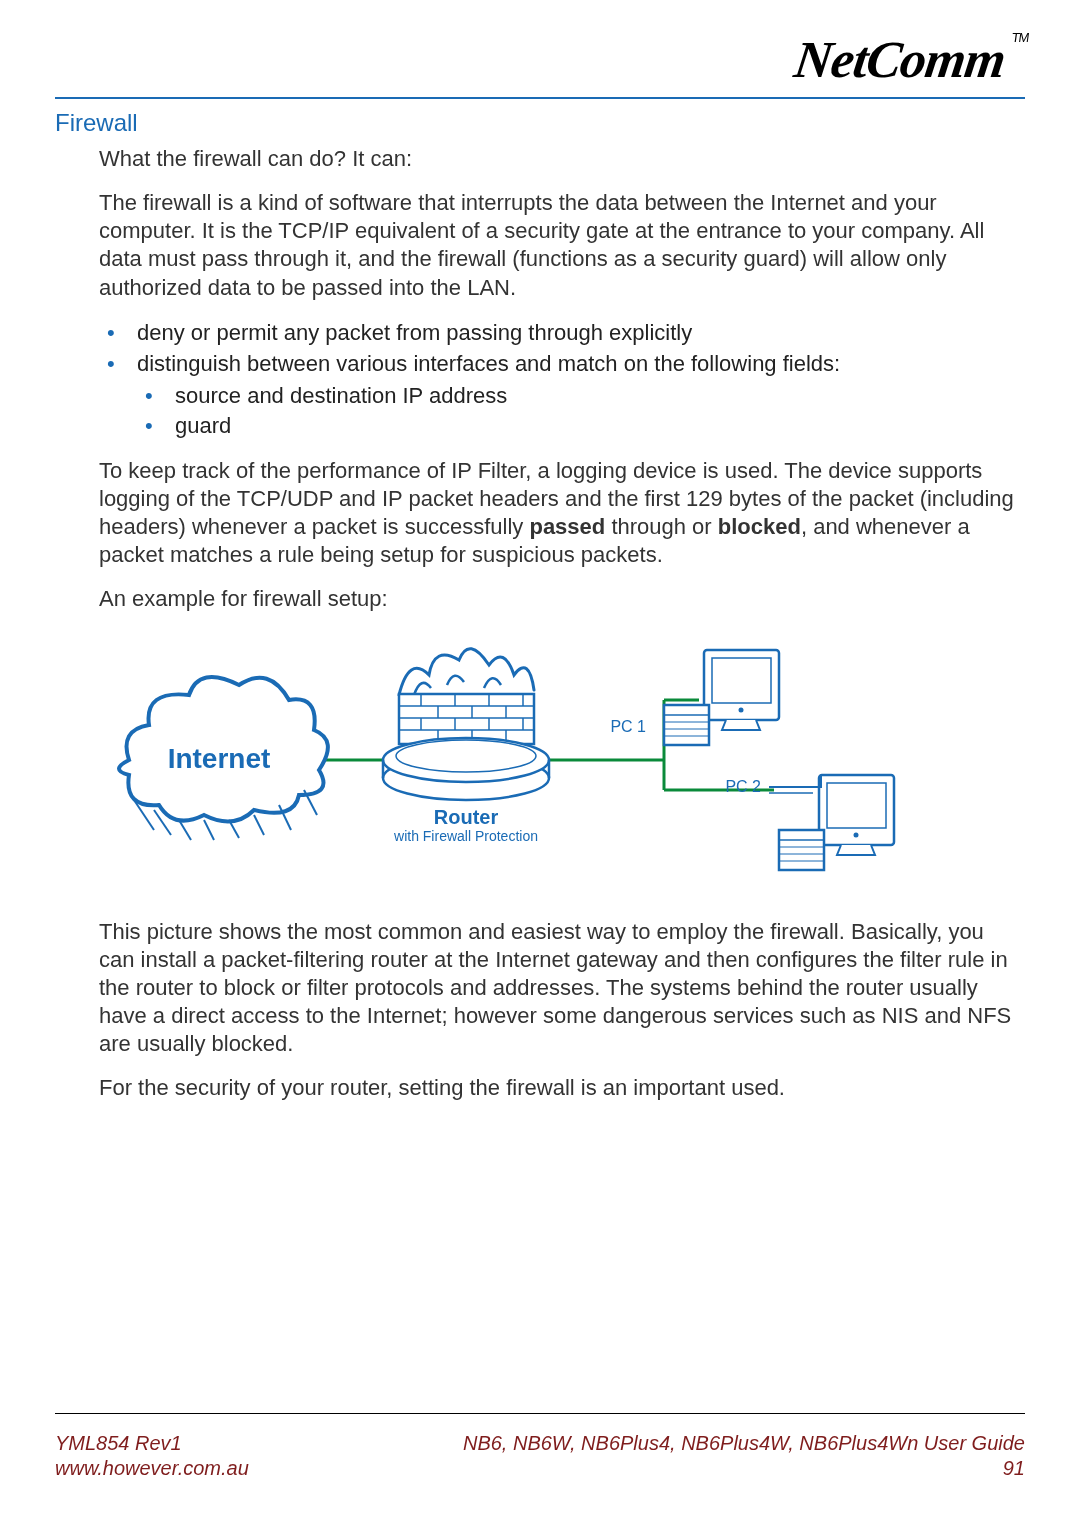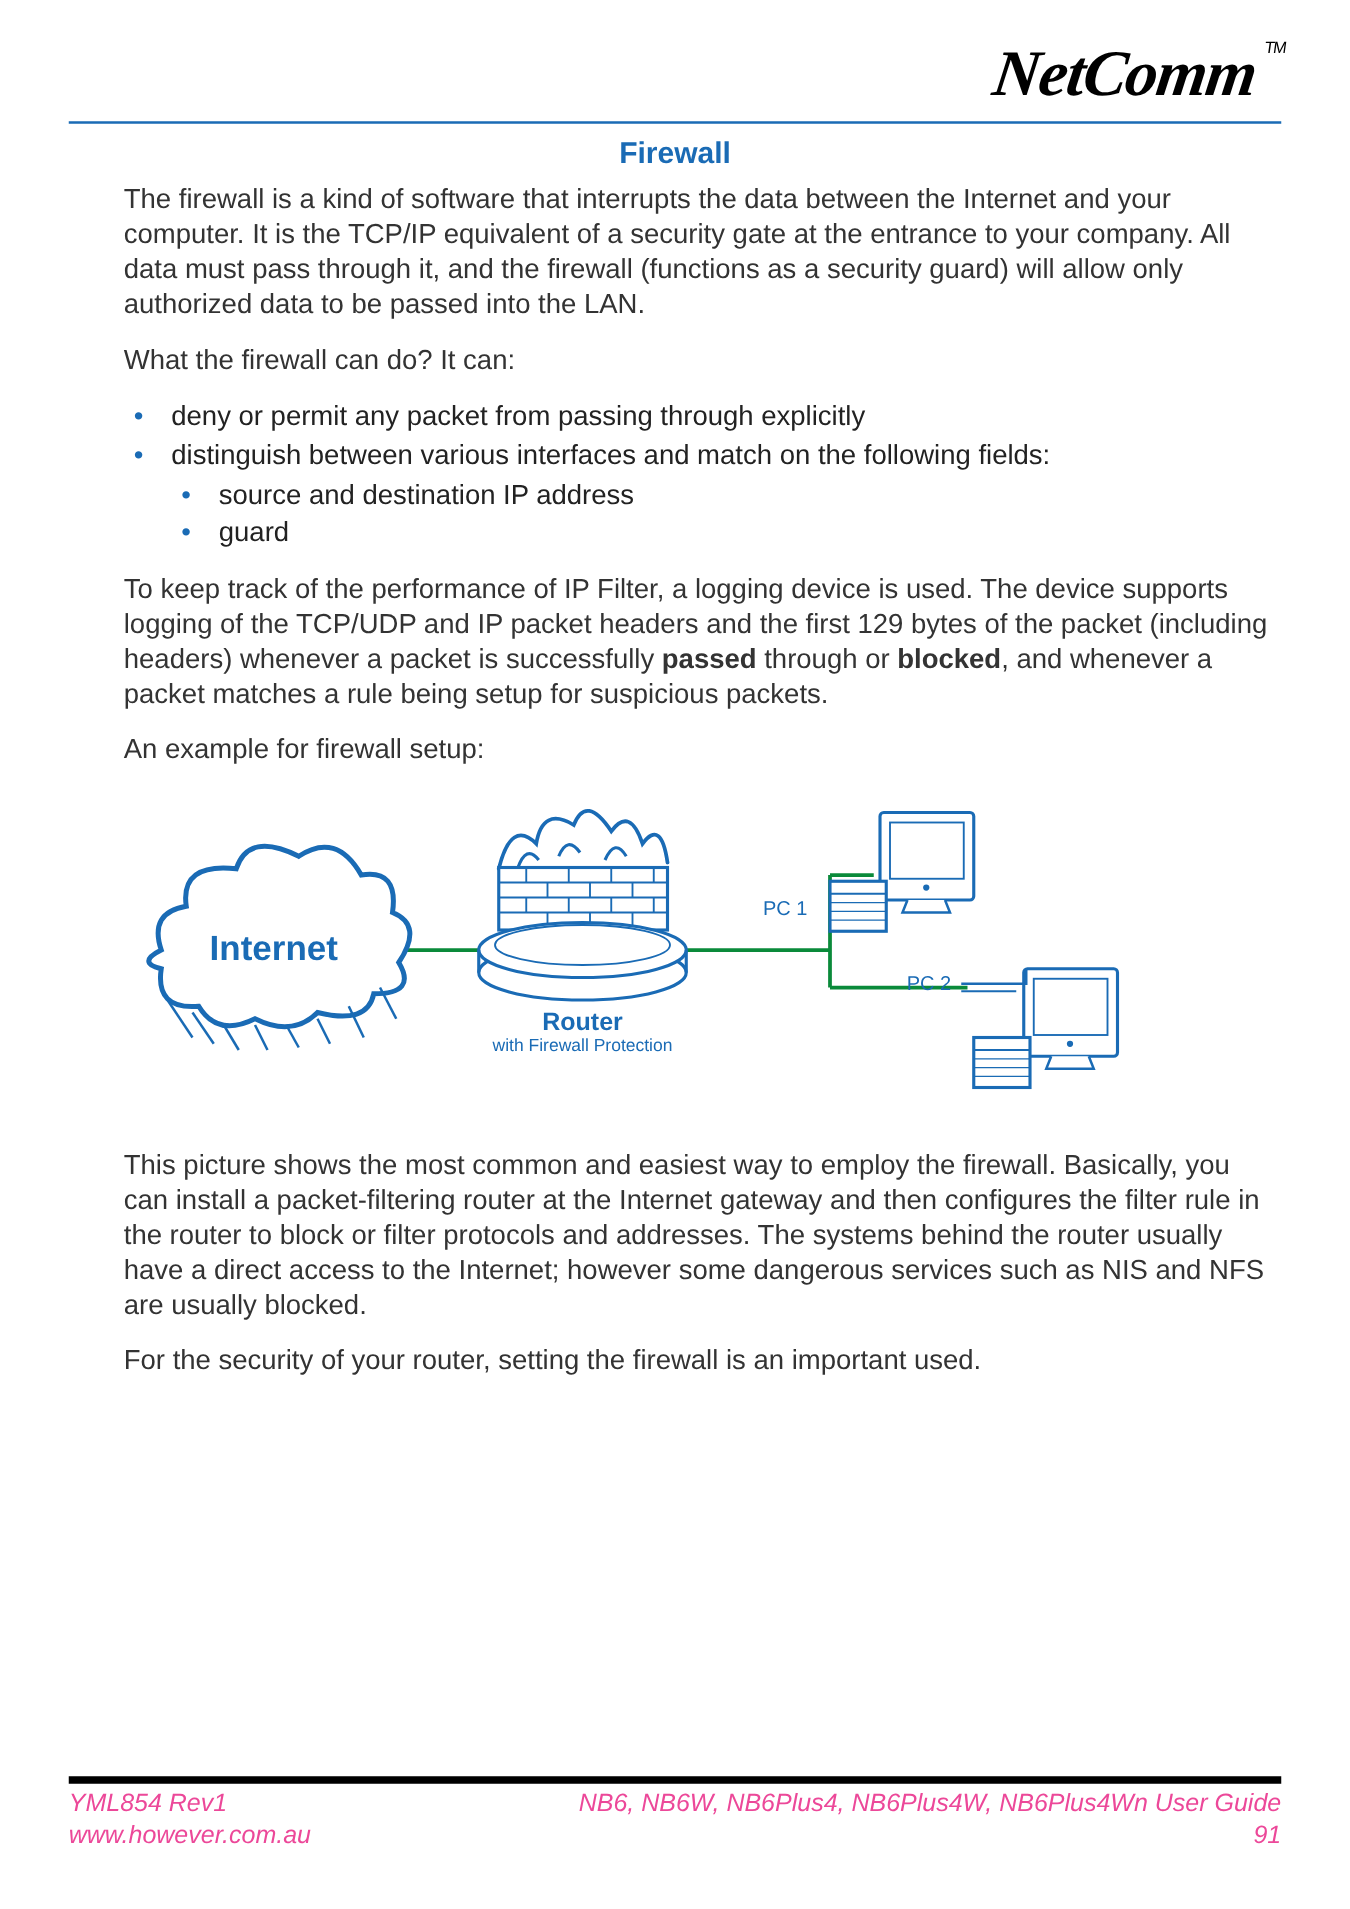--- a/index.html
+++ b/index.html
@@ -32,24 +32,23 @@
     .logo-tm {
       font-size: 13px;
       font-style: normal;
       vertical-align: top;
       margin-left: 4px;
       font-family: Arial, sans-serif;
       font-weight: normal;
     }
     .section-title {
       color: #1a6bb5;
-      font-weight: 700;
+      font-weight: 400;
       font-size: 24px;
       margin-bottom: 8px;
-      text-align: center;
     }
     .content {
       padding-left: 44px;
       padding-right: 4px;
     }
     p {
       font-size: 22px;
       line-height: 1.28;
       font-weight: 300;
       margin-bottom: 16px;
@@ -98,46 +97,46 @@
       width: 100%;
       height: 260px;
       position: relative;
       margin: 10px 0 28px 0;
     }
     .footer {
       position: absolute;
       bottom: 46px;
       left: 55px;
       right: 55px;
-      border-top: 6px solid #000000;
-      padding-top: 4px;
+      border-top: 1px solid #000000;
+      padding-top: 17px;
       display: flex;
       justify-content: space-between;
       align-items: flex-start;
       font-style: italic;
       font-size: 20px;
-      color: #ec4899;
+      color: #7f1d1d;
     }
     .footer-left { line-height: 1.25; }
     .footer-right { text-align: right; line-height: 1.25; }
   </style>
 </head>
 <body>
 
 <div class="logo-row">
   <div class="logo">
     <span>NetComm</span><span class="logo-tm">TM</span>
   </div>
 </div>
 
 <div class="section-title">Firewall</div>
 
 <div class="content">
+  <p>What the firewall can do? It can:</p>
   <p>The firewall is a kind of software that interrupts the data between the Internet and your computer. It is the TCP/IP equivalent of a security gate at the entrance to your company. All data must pass through it, and the firewall (functions as a security guard) will allow only authorized data to be passed into the LAN.</p>
-  <p>What the firewall can do? It can:</p>
 
   <ul class="outer">
     <li>deny or permit any packet from passing through explicitly</li>
     <li>
       <span>distinguish between various interfaces and match on the following fields:</span>
       <ul class="inner">
         <li>source and destination IP address</li>
         <li>guard</li>
       </ul>
     </li>

